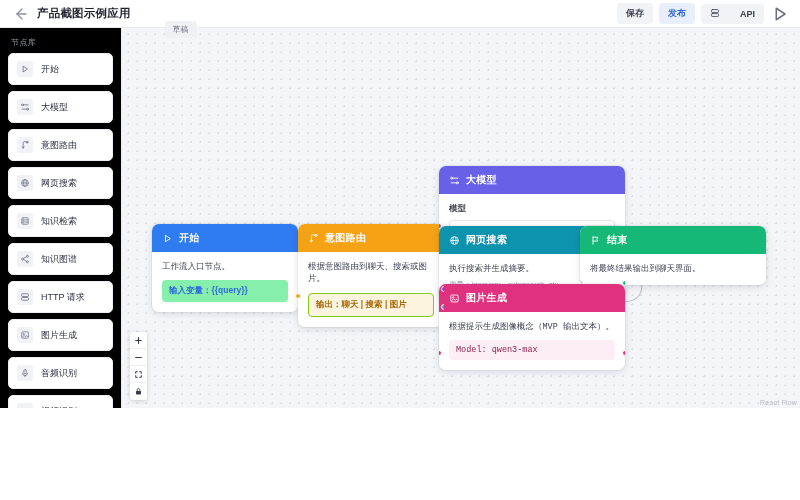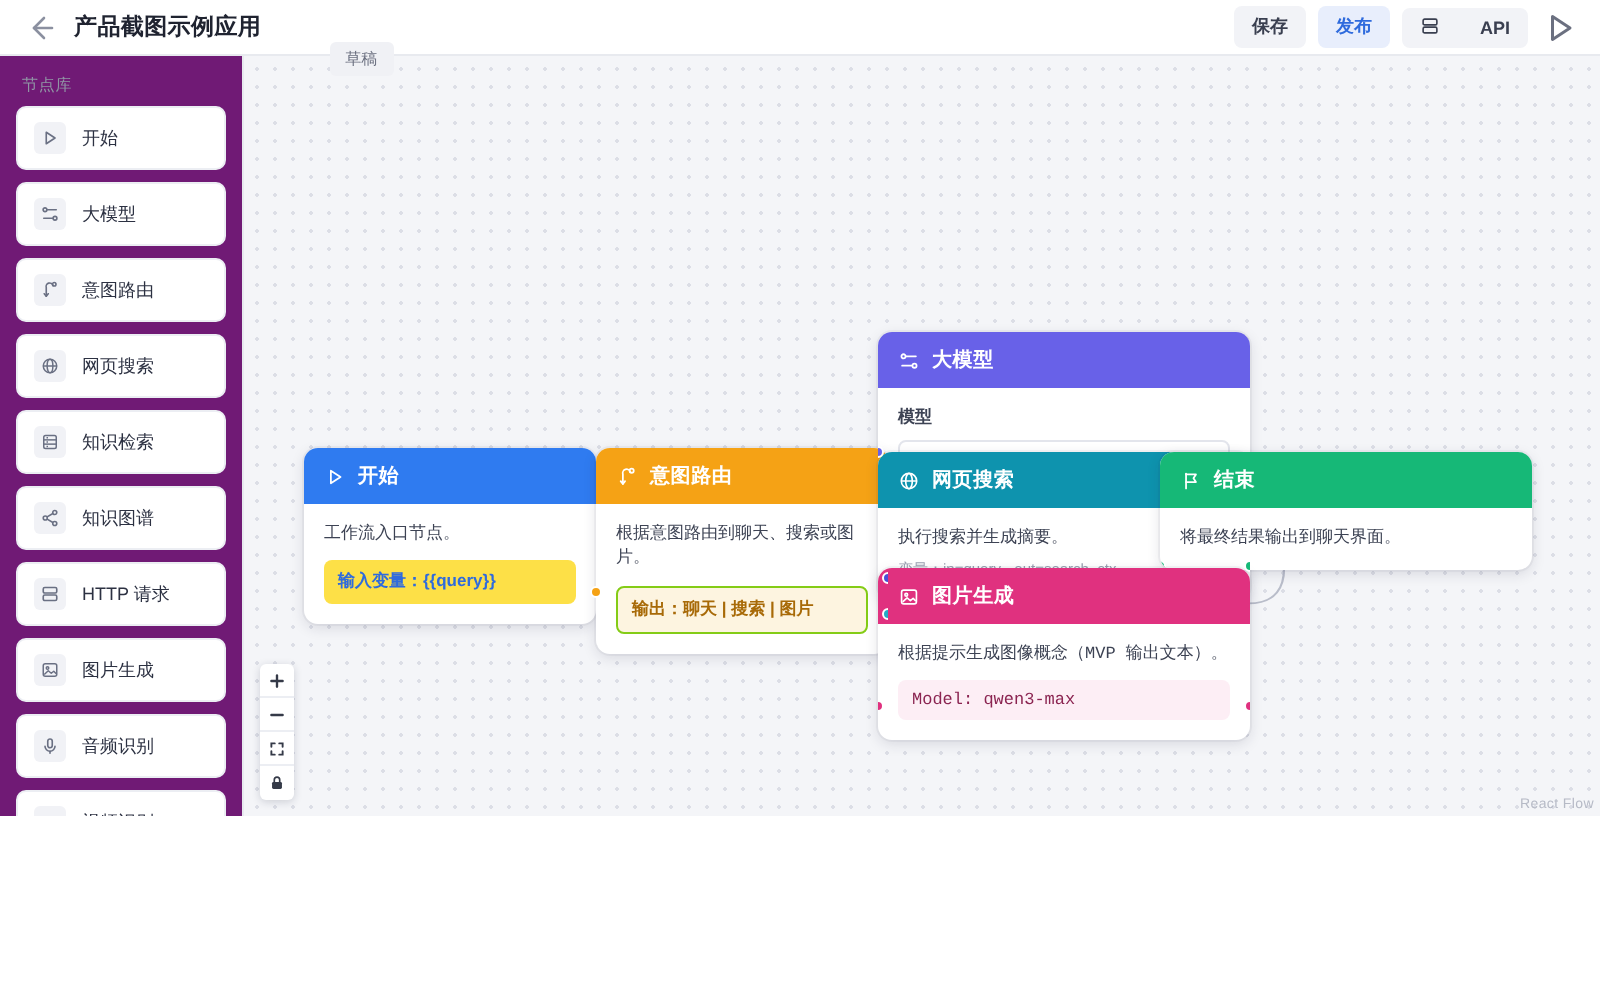--- a/index.html
+++ b/index.html
@@ -49,21 +49,21 @@
     width: 20px; height: 20px; margin-left: 6px; display: flex;
     align-items: center; justify-content: center; color: #6b7080; cursor: pointer;
   }
 
   
   .body { flex: 1 1 auto; display: flex; min-height: 0; position: relative; }
 
   
   .sidebar {
     width: 122px; flex: 0 0 122px;
-    background: #701a75;
+    background: #000000;
     border-right: 1px solid #e8eaef;
     overflow: hidden; position: relative;
     padding: 0 8px;
   }
   .sidebar-title {
     font-size: 8px; color: #9095a5; padding: 9px 3px 5px 3px;
     letter-spacing: .4px;
   }
   .node-item {
     display: flex; align-items: center; gap: 8px;
@@ -328,21 +328,21 @@
         <div class="wf-head" id="start-head" style="background: rgb(47, 123, 240);">
           <span>
             <svg viewBox="0 0 16 16" fill="none" stroke="currentColor" stroke-width="1.3" stroke-linejoin="round">
                 <path d="M5 3.4 L12 8 L5 12.6 Z"></path>
               </svg>
           </span>
           <span class="wf-title">开始</span>
         </div>
         <div class="wf-body">
           <div class="wf-desc">工作流入口节点。</div>
-          <div class="wf-chip" id="start-chip" style="background:#fde047; color:#2f6bdd; font-weight:bold;">输入变量：{{query}}</div>
+          <div class="wf-chip" id="start-chip" style="background:#86efac; color:#2f6bdd; font-weight:bold;">输入变量：{{query}}</div>
         </div>
         <div class="handle" style="right:-3px; top:69px; background:#f5a215;"></div>
       </div>
 
       <div class="wf-node" id="node-router" style="left:176px; top:196px; width:146px;">
         <div class="wf-head" id="router-head" style="background: rgb(245, 162, 21);">
           <span>
             <svg viewBox="0 0 16 16" fill="none" stroke="currentColor" stroke-width="1.3" stroke-linecap="round" stroke-linejoin="round">
               <path d="M5 13 V6 A2.4 2.4 0 0 1 10.4 4.4"></path>
                 <circle cx="11.4" cy="3.4" r="1.5"></circle>

